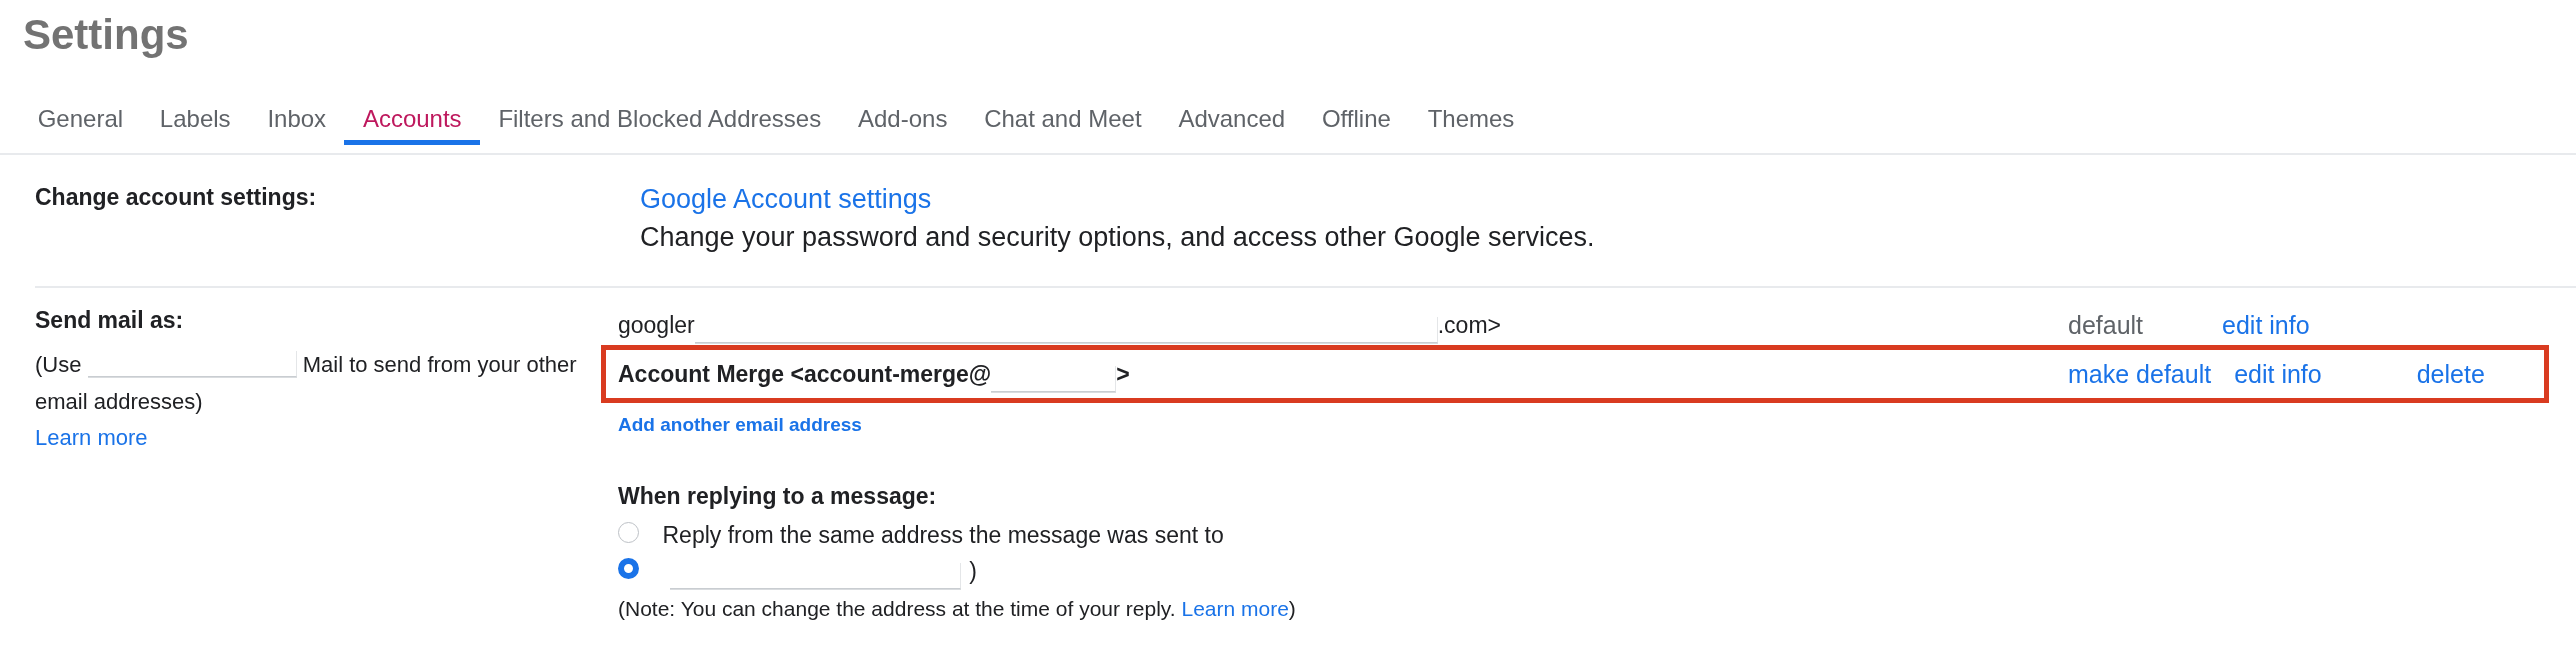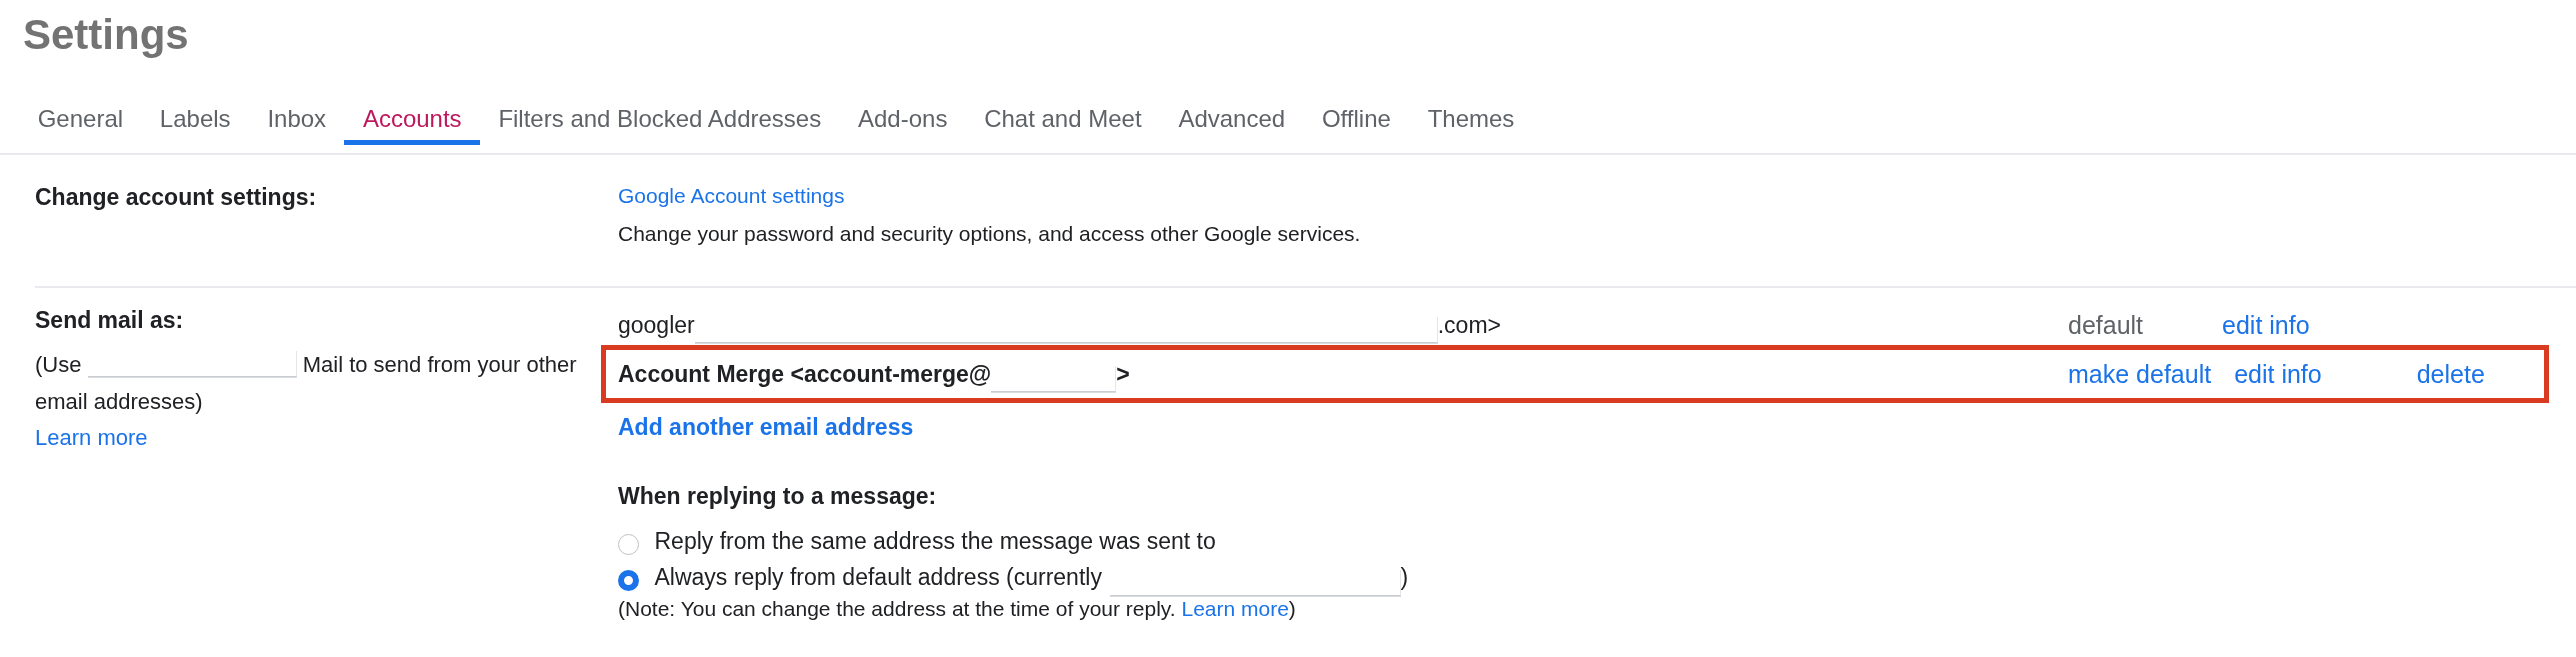--- a/index.html
+++ b/index.html
@@ -96,22 +96,22 @@
     box-shadow: 0 1px 0 0 #d9dcdf;
     height: 25px;
     position: relative;
     top: 4.8px;
   }
 
   
   #row-change-account { top: 184px; text-align: right; }
   .value-col {
     position: absolute;
-    left: 618px;
-    font-size: 21px;
+    left: 640px;
+    font-size: 27px;
   }
   #change-account-link { top: 184px; }
   #change-account-desc { top: 222px; color: #202124; }
 
   .divider {
     position: absolute;
     left: 35px;
     right: 0;
     height: 1.9px;
     background: #e8eaed;
@@ -171,40 +171,41 @@
     border: 5.8px solid #d93b20;
     box-sizing: border-box;
     pointer-events: none;
     background: transparent;
   }
 
   #add-another {
     position: absolute;
     left: 618px;
     top: 414px;
-    font-size: 23px;
+    font-size: 19px;
     font-weight: bold;
   }
 
   
   #when-replying-title {
     position: absolute;
     left: 618px;
     top: 483px;
     font-size: 23px;
     font-weight: bold;
   }
   .radio-row {
     position: absolute;
     left: 618px;
     font-size: 23px;
     display: flex;
-    align-items: flex-end;
+    align-items: flex-start;
     height: 33px;
     white-space: nowrap;
+    gap: 8px;
   }
   #radio-row-1 { top: 522px; }
   #radio-row-2 { top: 558px; }
   .radio {
     width: 21px;
     height: 21px;
     border-radius: 50%;
     border: 1.9px solid #bdc1c6;
     box-sizing: border-box;
     margin-right: 15.5px;
@@ -285,21 +286,20 @@
 
 <div id="when-replying-title">When replying to a message:</div>
 
 <div class="radio-row" id="radio-row-1">
   <span class="radio"></span>
   <span>Reply from the same address the message was sent to</span>
 </div>
 
 <div class="radio-row" id="radio-row-2">
   <span class="radio checked"></span>
-  <span>Always reply from default address (currently</span>
     <span class="redaction" style="width:290px;margin-left:7.7px;"></span>
     <span>)</span>
 </div>
 
 <div id="reply-note">
   <span>(Note: You can change the address at the time of your reply.</span>
   <span class="link">Learn more</span><span>)</span>
 </div>
 
 

